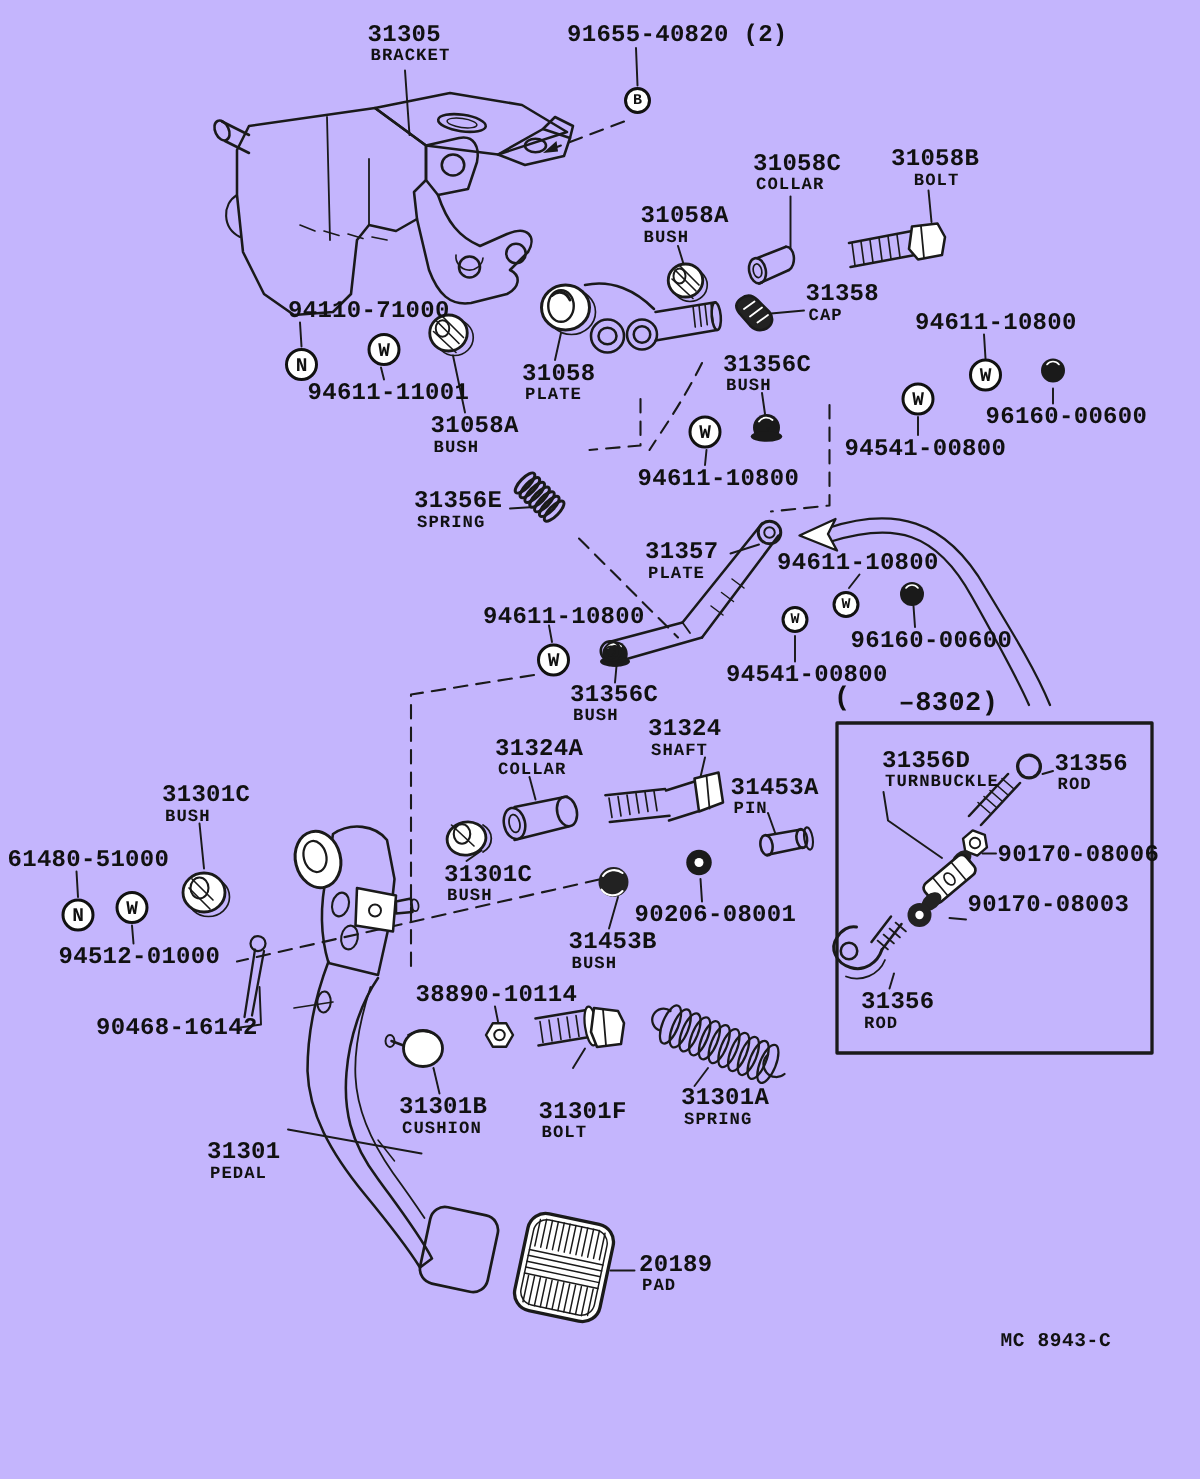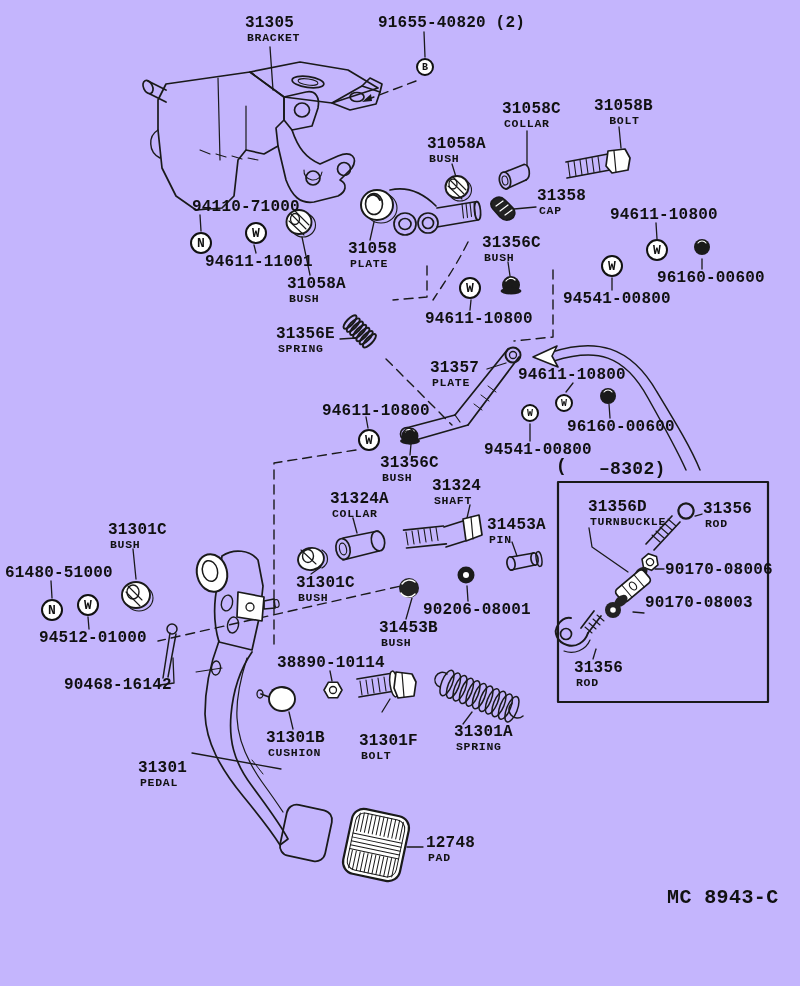--- a/index.html
+++ b/index.html
@@ -6,21 +6,21 @@
   .stage{position:relative;width:800px;height:986px;background:#c4b5fd;
          font-family:Liberation Mono, monospace;overflow:hidden;}
   .stage svg{position:absolute;left:0;top:0;}
   .plabel{position:absolute;color:#111;line-height:1.02;white-space:nowrap;}
   .pnum{font-size:16px;font-weight:bold;letter-spacing:.2px;}
   .psub{font-size:11.5px;font-weight:bold;letter-spacing:.7px;margin-top:1px;margin-left:2px;}
   .callout{position:absolute;border:2.2px solid #111;border-radius:50%;background:#fff;
            display:flex;align-items:center;justify-content:center;font-weight:bold;color:#111;
            box-sizing:border-box;}
   .inset-cap{position:absolute;font-weight:bold;color:#111;font-size:18px;letter-spacing:.3px;}
-  .footer-code{position:absolute;font-weight:bold;color:#111;font-size:20px;letter-spacing:.4px;}
+  .footer-code{position:absolute;font-weight:bold;color:#111;font-size:13px;letter-spacing:.4px;}
 </style>
 </head>
 <body>
 
 <div class="stage">
 
 <svg width="800" height="986" viewBox="0 0 800 986" stroke="#1a1a1a" fill="none" stroke-width="1.7" stroke-linecap="round" stroke-linejoin="round">
 
   <g stroke-width="1.3">
     <path d="M270 47 L273 90"></path>
@@ -447,21 +447,21 @@
         <div class="psub">CUSHION</div>
       </div>
       <div class="plabel" style="left: 64px; top: 677px;">
         <div class="pnum">90468-16142</div>
       </div>
       <div class="plabel" style="left: 138px; top: 744px; margin-top: 16px;">
         <div class="pnum">31301</div>
         <div class="psub">PEDAL</div>
       </div>
       <div class="plabel" style="left: 426px; top: 835px;">
-        <div class="pnum">12748</div>
+        <div class="pnum">20189</div>
         <div class="psub">PAD</div>
       </div>
       <div class="plabel" style="left: 567px; top: 499px; margin-left: 21px;">
         <div class="pnum">31356D</div>
         <div class="psub">TURNBUCKLE</div>
       </div>
       <div class="plabel" style="left: 703px; top: 501px;">
         <div class="pnum">31356</div>
         <div class="psub">ROD</div>
       </div>

